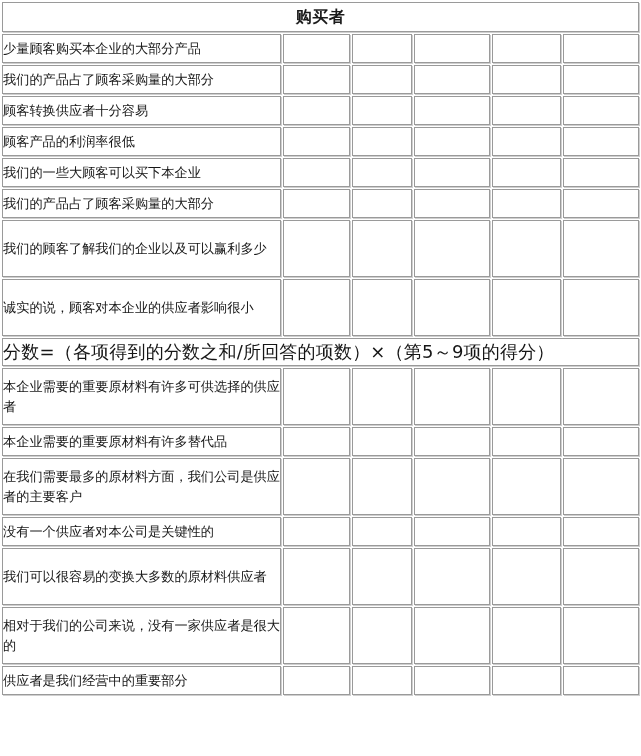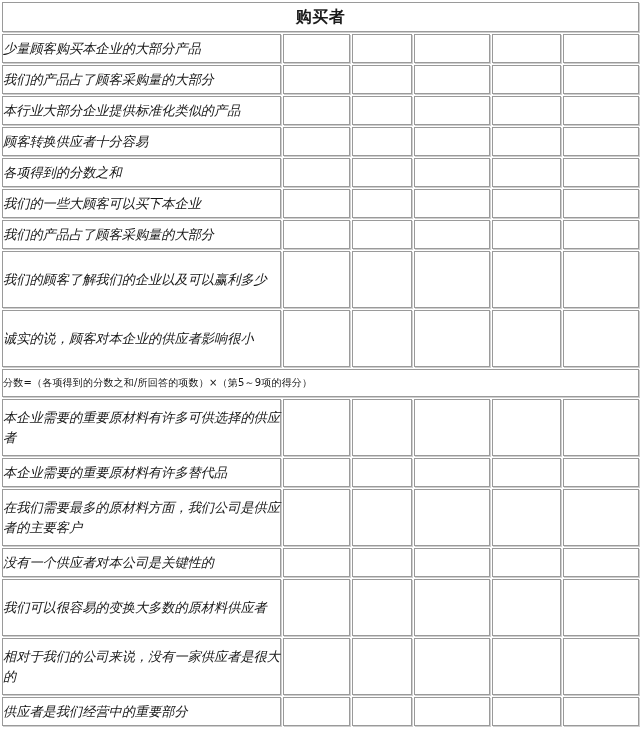--- a/index.html
+++ b/index.html
@@ -52,28 +52,27 @@
   }
   td.stmt {
     text-align: left;
     font-size: 13.2px;
     color: #161616;
     padding: 2px 3px 2px 4px;
     line-height: 1.45;
   }
   td.stmt .txt {
     display: block;
-    font-style: italic;
   }
   td.ans {
     background: #ffffff;
   }
   td.formula {
     text-align: left;
-    font-size: 10px;
+    font-size: 18px;
     color: #161616;
     padding: 4px 3px 4px 4px;
     height: 24px;
     letter-spacing: 0.2px;
   }
   tr.r-1 td { height: 27px; }
   tr.r-2 td { height: 55px; }
   tr.head td { height: 28px; }
   tr.formula-row td { height: 26px; }
 </style>
@@ -109,41 +108,31 @@
             <span class="txt">我们的产品占了顾客采购量的大部分</span>
           </td>
           <td class="ans"></td>
           <td class="ans"></td>
           <td class="ans"></td>
           <td class="ans"></td>
           <td class="ans"></td>
         </tr>
         <tr class="r-1">
           <td class="stmt">
-            <span class="txt">本行业大部分企业提供标准化类似的产品</span>
-          </td>
-          <td class="ans"></td>
-          <td class="ans"></td>
-          <td class="ans"></td>
-          <td class="ans"></td>
-          <td class="ans"></td>
-        </tr>
-        <tr class="r-1">
-          <td class="stmt">
             <span class="txt">顾客转换供应者十分容易</span>
           </td>
           <td class="ans"></td>
           <td class="ans"></td>
           <td class="ans"></td>
           <td class="ans"></td>
           <td class="ans"></td>
         </tr>
         <tr class="r-1">
           <td class="stmt">
-            <span class="txt">各项得到的分数之和</span>
+            <span class="txt">顾客产品的利润率很低</span>
           </td>
           <td class="ans"></td>
           <td class="ans"></td>
           <td class="ans"></td>
           <td class="ans"></td>
           <td class="ans"></td>
         </tr>
         <tr class="r-1">
           <td class="stmt">
             <span class="txt">我们的一些大顾客可以买下本企业</span>

